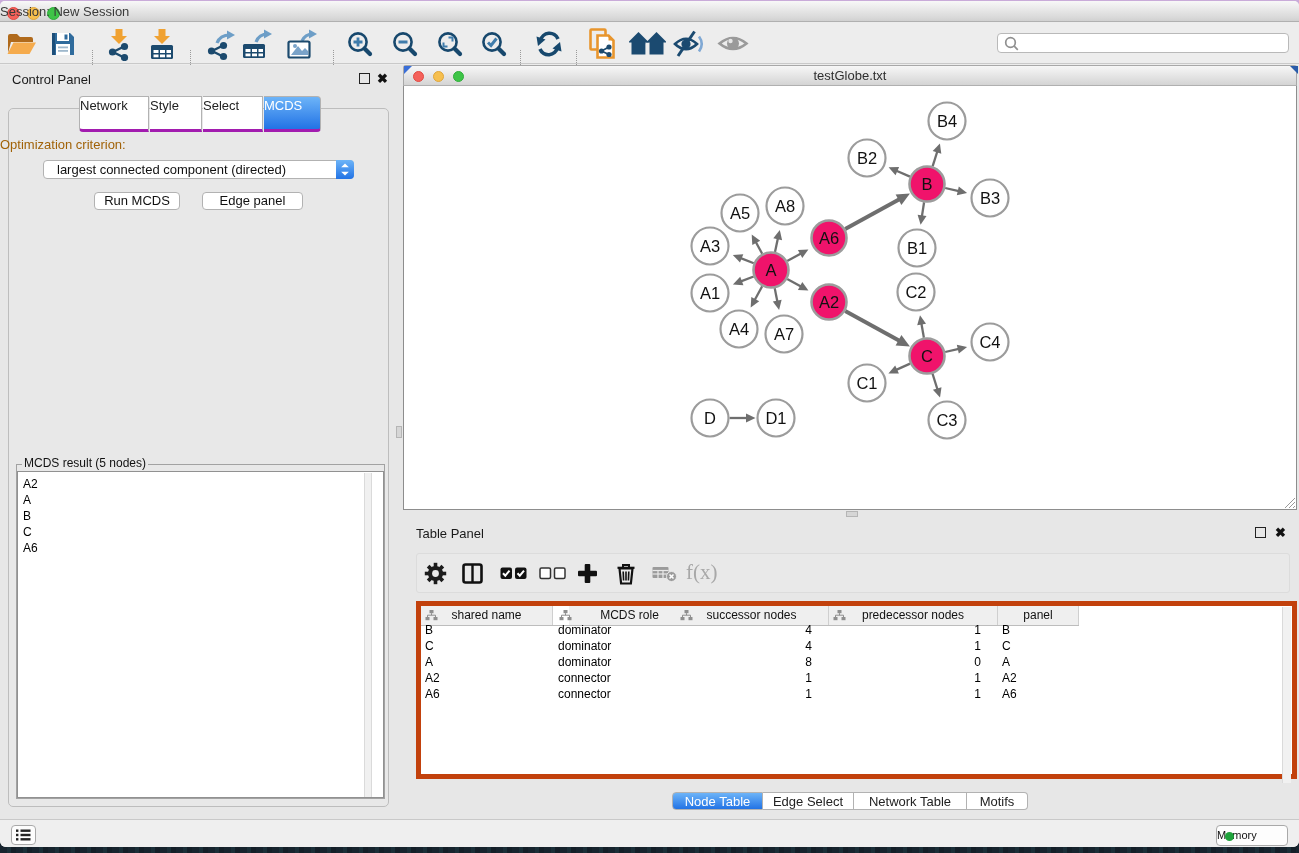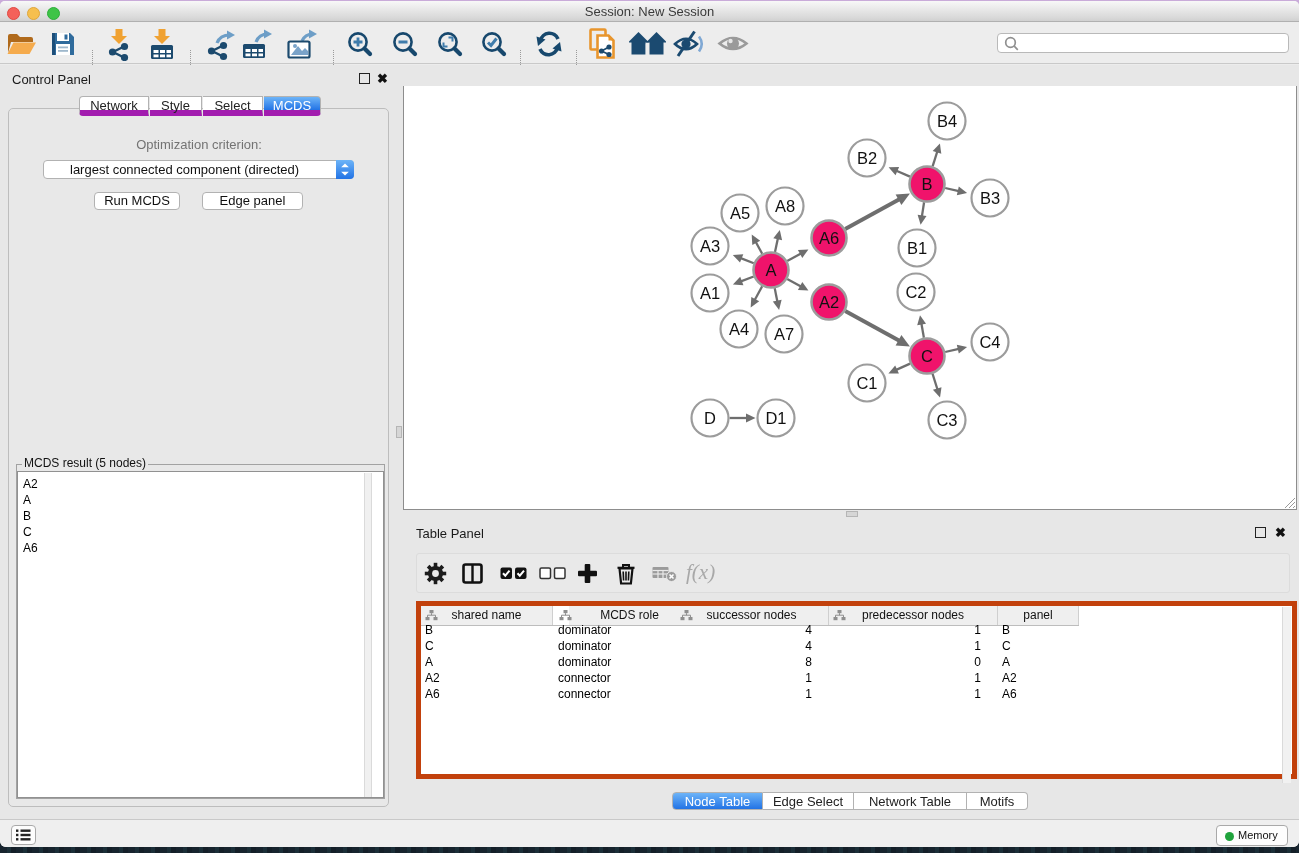--- a/index.html
+++ b/index.html
@@ -1,31 +1,31 @@
 <!DOCTYPE html>
 <html><head><meta charset="utf-8"><style>
 *{margin:0;padding:0;box-sizing:border-box}
 html,body{width:1299px;height:853px;overflow:hidden}
 body{font-family:"Liberation Sans",sans-serif;position:relative;background:repeating-linear-gradient(90deg,#17242e 0 7px,#1b2f38 7px 11px,#141f28 11px 16px)}
 .abs{position:absolute}
 #desktop-top{position:absolute;left:0;top:0;width:1299px;height:10px;background:#c9abd9}
 #win{position:absolute;left:0;top:1px;width:1299px;height:846px;background:#ececec;border-radius:5px 5px 6px 6px;overflow:hidden}
 #titlebar{position:absolute;left:0;top:0;width:100%;height:21px;background:linear-gradient(#f8f8f8,#d8d8d8 85%,#d0d0d0);border-bottom:1px solid #b0b0b0}
 #titlebar .tl{position:absolute;top:6px;width:13px;height:13px;border-radius:50%}
-#title-text{position:absolute;top:0;left:0;width:100%;text-align:center;font-size:13px;line-height:21px;color:#3a3a3a}
+#title-text{position:absolute;top:0;left:0;width:100%;text-align:left;font-size:13px;line-height:21px;color:#3a3a3a}
 #toolbar{position:absolute;left:0;top:22px;width:100%;height:41px;background:#ededed;border-bottom:1px solid #c9c9c9}
 .sep{position:absolute;top:27px;height:33px;width:0;border-left:1px dotted #9a9a9a}
 #main{position:absolute;left:0;top:64px;width:100%;height:754px;background:#e7e7e7}
 #statusbar{position:absolute;left:0;top:818px;width:100%;height:28px;background:#efefef;border-top:1px solid #c9c9c9}
 .paneltitle{font-size:13px;color:#1a1a1a;position:absolute}
 .winbtn{position:absolute;width:11px;height:11px;border:1.6px solid #222}
 .xbtn{position:absolute;font-size:13px;font-weight:bold;color:#111;line-height:12px}
 
 #cp-pane{position:absolute;left:8px;top:43px;width:381px;height:699px;border:1px solid #bdbdbd;border-radius:5px;background:#e8e8e8}
-.tabseg{position:absolute;top:30.5px;height:20px;background:#fff;border-top:1px solid #b2b2b2;border-bottom:6px solid #a21caf;border-right:1px solid #b2b2b2;font-size:13px;color:#222;text-align:center;line-height:18px}
+.tabseg{position:absolute;top:30.5px;height:36px;background:#fff;border-top:1px solid #b2b2b2;border-bottom:3px solid #a21caf;border-right:1px solid #b2b2b2;font-size:13px;color:#222;text-align:left;line-height:18px}
 .tabseg.first{border-left:1px solid #b2b2b2;border-radius:4px 0 0 4px}
 .tabseg.last{border-radius:0 4px 4px 0}
 .tabseg.sel{background:linear-gradient(#6db4f8,#2273e5);color:#fff}
 .btn{position:absolute;height:18px;background:#fff;border:1px solid #b2b2b2;border-radius:4px;font-size:13px;color:#111;text-align:center;line-height:16px}
 
 #netwin{position:absolute;left:403px;top:0px;width:894px;height:445px}
 #net-tb{position:absolute;left:0;top:0;width:100%;height:21px;background:linear-gradient(#f7f7f7,#d4d4d4);border:1px solid #a8a8a8;border-bottom:1px solid #b0b0b0;border-radius:3px 3px 0 0}
 #net-tb .tl{position:absolute;top:5px;width:11px;height:11px;border-radius:50%}
 #net-canvas{position:absolute;left:0;top:21px;width:894px;height:424px;background:#fff;border:1px solid #8d8d8d;border-top:none}
 
@@ -205,41 +205,53 @@
   </div>
   <div id="main">
 <div class="paneltitle" style="left:12px;top:7px">Control Panel</div>
 <div class="winbtn" style="left:359px;top:8px"></div>
 <div class="xbtn" style="left:377px;top:8px">✖</div>
 <div id="cp-pane"></div>
 <div class="tabseg first" style="left:79px;width:70px">Network</div>
 <div class="tabseg" style="left:150px;width:52px">Style</div>
 <div class="tabseg" style="left:203px;width:60px">Select</div>
 <div class="tabseg last sel" style="left:264px;width:57px">MCDS</div>
-<div style="position:absolute;left:0;top:72px;width:398px;text-align:center;font-size:13px;color:#737373">Optimization criterion:</div>
-<div style="position:absolute;left:43px;top:95px;width:311px;height:19px;background:#fff;border:1px solid #b2b2b2;border-radius:4px;font-size:13px;color:#111;line-height:17px;padding-left:26px">largest connected component (directed)
+<div style="position:absolute;left:0;top:72px;width:398px;text-align:left;font-size:13px;color:#a16207">Optimization criterion:</div>
+<div style="position:absolute;left:43px;top:95px;width:311px;height:19px;background:#fff;border:1px solid #b2b2b2;border-radius:4px;font-size:13px;color:#111;line-height:17px;padding-left:13px">largest connected component (directed)
   <div style="position:absolute;right:-1px;top:-1px;width:18px;height:19px;border-radius:0 4px 4px 0;background:linear-gradient(#6db4f8,#2273e5)">
   <svg width="12" height="13" style="position:absolute;left:3px;top:3px">
             <polygon points="6,0.5 9.8,4.3 2.2,4.3" fill="#fff"></polygon>
             <polygon points="6,12.5 9.8,8.7 2.2,8.7" fill="#fff"></polygon>
           </svg>
   </div>
 </div>
 <div class="btn" style="left:94px;top:127px;width:86px">Run MCDS</div>
 <div class="btn" style="left:202px;top:127px;width:101px">Edge panel</div>
 <div style="position:absolute;left:16px;top:399px;width:369px;height:335px;border:1px solid #a2a2a2"></div>
 <div style="position:absolute;left:22px;top:391px;height:15px;background:#e8e8e8;font-size:12px;color:#111;line-height:15px;padding:0 2px">MCDS result (5 nodes)</div>
 <div style="position:absolute;left:17px;top:406px;width:367px;height:327px;background:#fff;border:1px solid #919191;font-size:12px;color:#000;line-height:16px;padding:4px 0 0 5px">A2<br>A<br>B<br>C<br>A6
   <div style="position:absolute;right:11px;top:1px;width:8px;height:324px;background:#f0f0f0;border-left:1px solid #dadada;border-right:1px solid #dadada"></div>
 </div>
 
 <div style="position:absolute;left:396px;top:361px;width:6px;height:12px;background:#d6d6d6;border:1px solid #b5b5b5"></div>
 <div style="position:absolute;left:846px;top:446px;width:12px;height:6px;background:#d6d6d6;border:1px solid #b5b5b5"></div>
 
 <div id="netwin">
+  <div id="net-tb">
+    <div class="tl" style="left:8.5px;background:#f4615a;border:0.5px solid #e14942"></div>
+    <div class="tl" style="left:28.5px;background:#f6bf4e;border:0.5px solid #e0a63a"></div>
+    <div class="tl" style="left:48.5px;background:#3ec447;border:0.5px solid #2eae3a"></div>
+    <div style="position:absolute;top:0;left:0;width:100%;text-align:center;font-size:13px;line-height:20px;color:#2f2f2f">testGlobe.txt</div>
+    <svg width="8" height="8" style="position:absolute;left:0;top:0">
+            <polygon points="0,0 8,0 0,8" fill="#3a6fd8"></polygon>
+          </svg>
+          <svg width="8" height="8" style="position:absolute;left:886px;top:0">
+            <polygon points="0,0 8,0 8,8" fill="#2a5caa"></polygon>
+          </svg>
+  </div>
   <div id="net-canvas"></div>
   <svg width="14" height="14" style="position:absolute;left:879px;top:430px">
           <g stroke="#9a9a9a" stroke-width="1">
             <line x1="13" y1="3" x2="3" y2="13"></line>
             <line x1="13" y1="7" x2="7" y2="13"></line>
             <line x1="13" y1="11" x2="11" y2="13"></line>
           </g>
         </svg>
 </div>
 <svg id="graph" width="893" height="424" viewBox="0 0 893 424" style="position:absolute;left:404px;top:21px;font-family:'Liberation Sans',sans-serif">
@@ -389,21 +401,21 @@
           <line x1="6" y1="4.5" x2="6" y2="12"></line>
           <line x1="11" y1="4.5" x2="11" y2="12"></line>
           <line x1="0.5" y1="8" x2="16.5" y2="8"></line>
         </g>
         <circle cx="19.5" cy="10.5" r="5" fill="#9b9b9b" stroke="#e9e9e9" stroke-width="1"></circle>
         <g stroke="#fff" stroke-width="1.6">
           <line x1="17.5" y1="8.5" x2="21.5" y2="12.5"></line>
           <line x1="21.5" y1="8.5" x2="17.5" y2="12.5"></line>
         </g>
       </svg>
-<div class="abs" style="left:686px;top:495px;font-family:'Liberation Serif',serif;font-style:italic;font-size:21px;color:#a8a8a8">f(x)</div>
+<div class="abs" style="left:686px;top:495px;font-family:'Liberation Serif',serif;font-size:21px;color:#a8a8a8">f(x)</div>
 
 <div id="tbl" style="position:absolute;left:416px;top:536px;width:881px;height:178px;background:#fff;border:5px solid #c2410c">
   <div class="th-cell" style="left:0;width:132px">shared name</div>
   <div class="th-cell" style="left:148px;width:122px">MCDS role</div>
   <div class="th-cell" style="left:254px;width:154px">successor nodes</div>
   <div class="th-cell" style="left:408px;width:169px">predecessor nodes</div>
   <div class="th-cell" style="left:577px;width:81px">panel</div>
   <div style="position:absolute;left:0;top:19px;width:658px;height:0;border-top:1px solid #bdbdbd"></div>
   <div style="position:absolute;right:1px;top:1px;width:9px;height:176px;background:#f1f1f1;border-left:1px solid #dadada"></div>
         <svg class="abs" style="left:4px;top:4px" width="13" height="11">
@@ -485,17 +497,17 @@
           <g fill="#222">
             <rect x="0" y="0.5" width="2.4" height="2.4"></rect>
             <rect x="0" y="4.8" width="2.4" height="2.4"></rect>
             <rect x="0" y="9.1" width="2.4" height="2.4"></rect>
             <rect x="4.5" y="0.5" width="10" height="2.4"></rect>
             <rect x="4.5" y="4.8" width="10" height="2.4"></rect>
             <rect x="4.5" y="9.1" width="10" height="2.4"></rect>
           </g>
         </svg>
     </div>
-    <div style="position:absolute;left:1216px;top:5px;width:72px;height:21px;background:#fdfdfd;border:1px solid #a9a9a9;border-radius:4px;font-size:11px;color:#111;line-height:19px;padding-left:21px">Memory
+    <div style="position:absolute;left:1216px;top:5px;width:72px;height:21px;background:#fdfdfd;border:1px solid #a9a9a9;border-radius:4px;font-size:11px;color:#111;line-height:19px;">Memory
       <div style="position:absolute;left:8px;top:5.5px;width:9px;height:9px;border-radius:50%;background:#1fa33c"></div>
     </div>
   </div>
 </div>
 
 </body></html>

